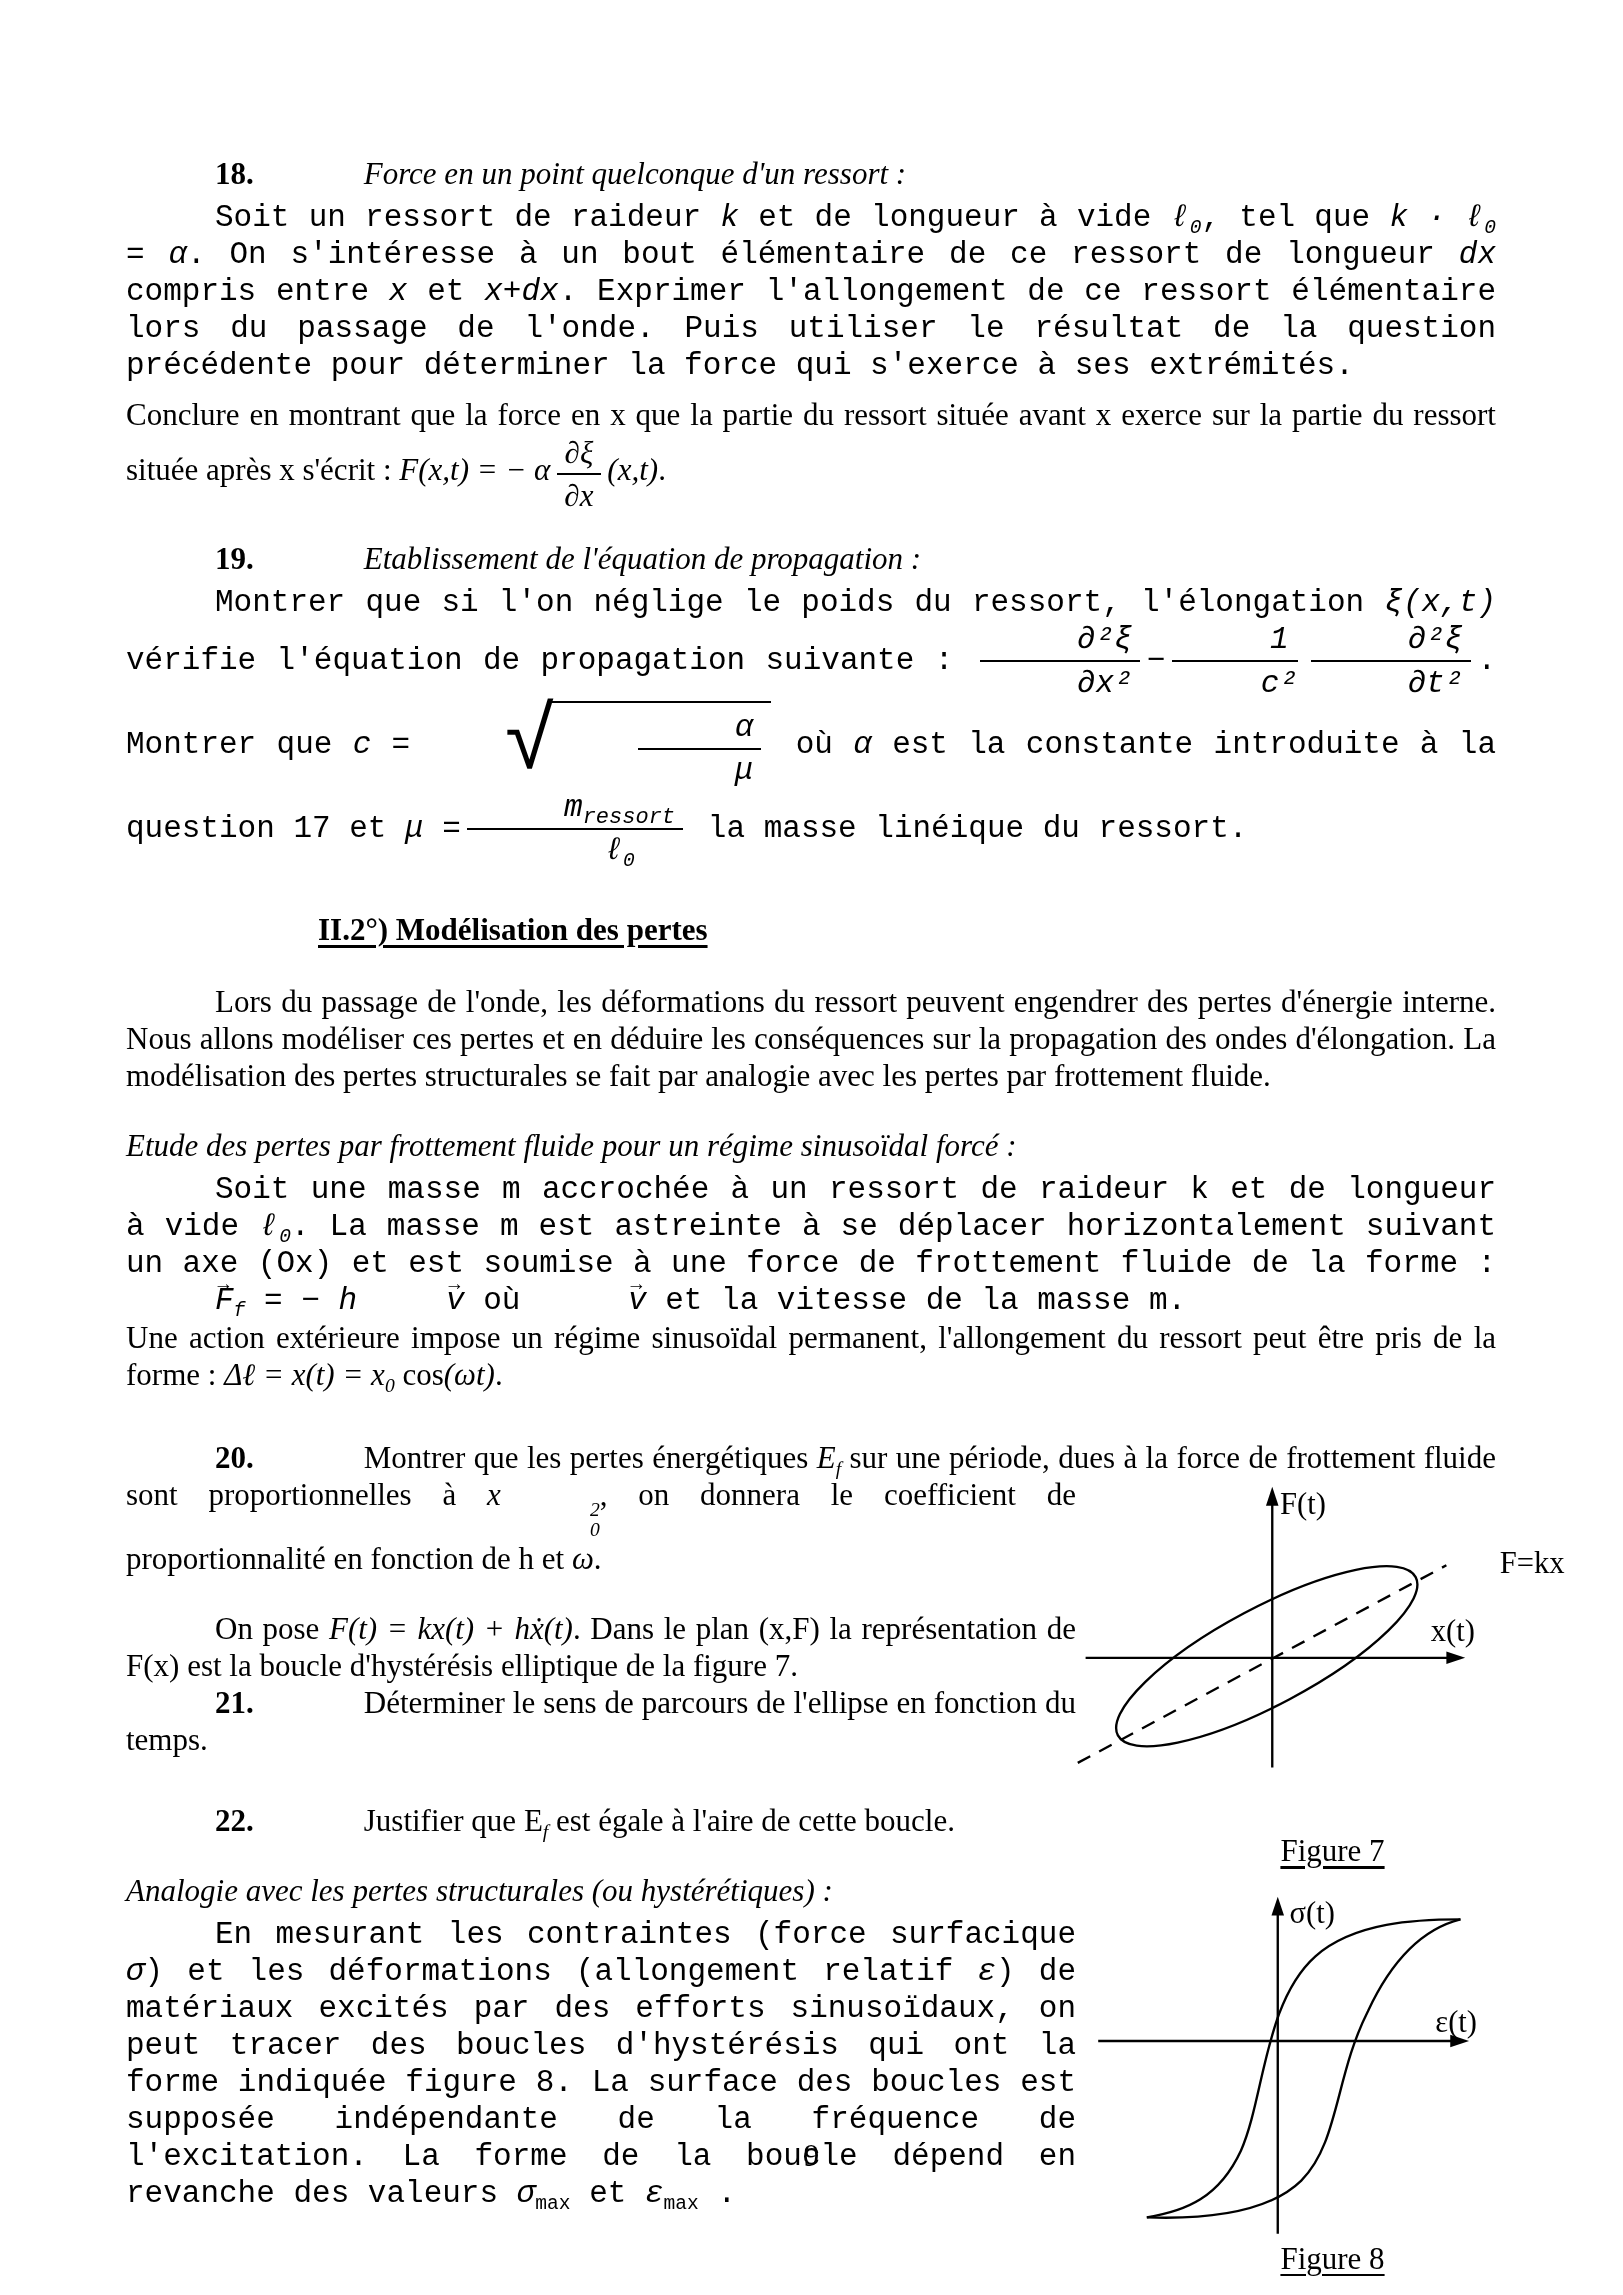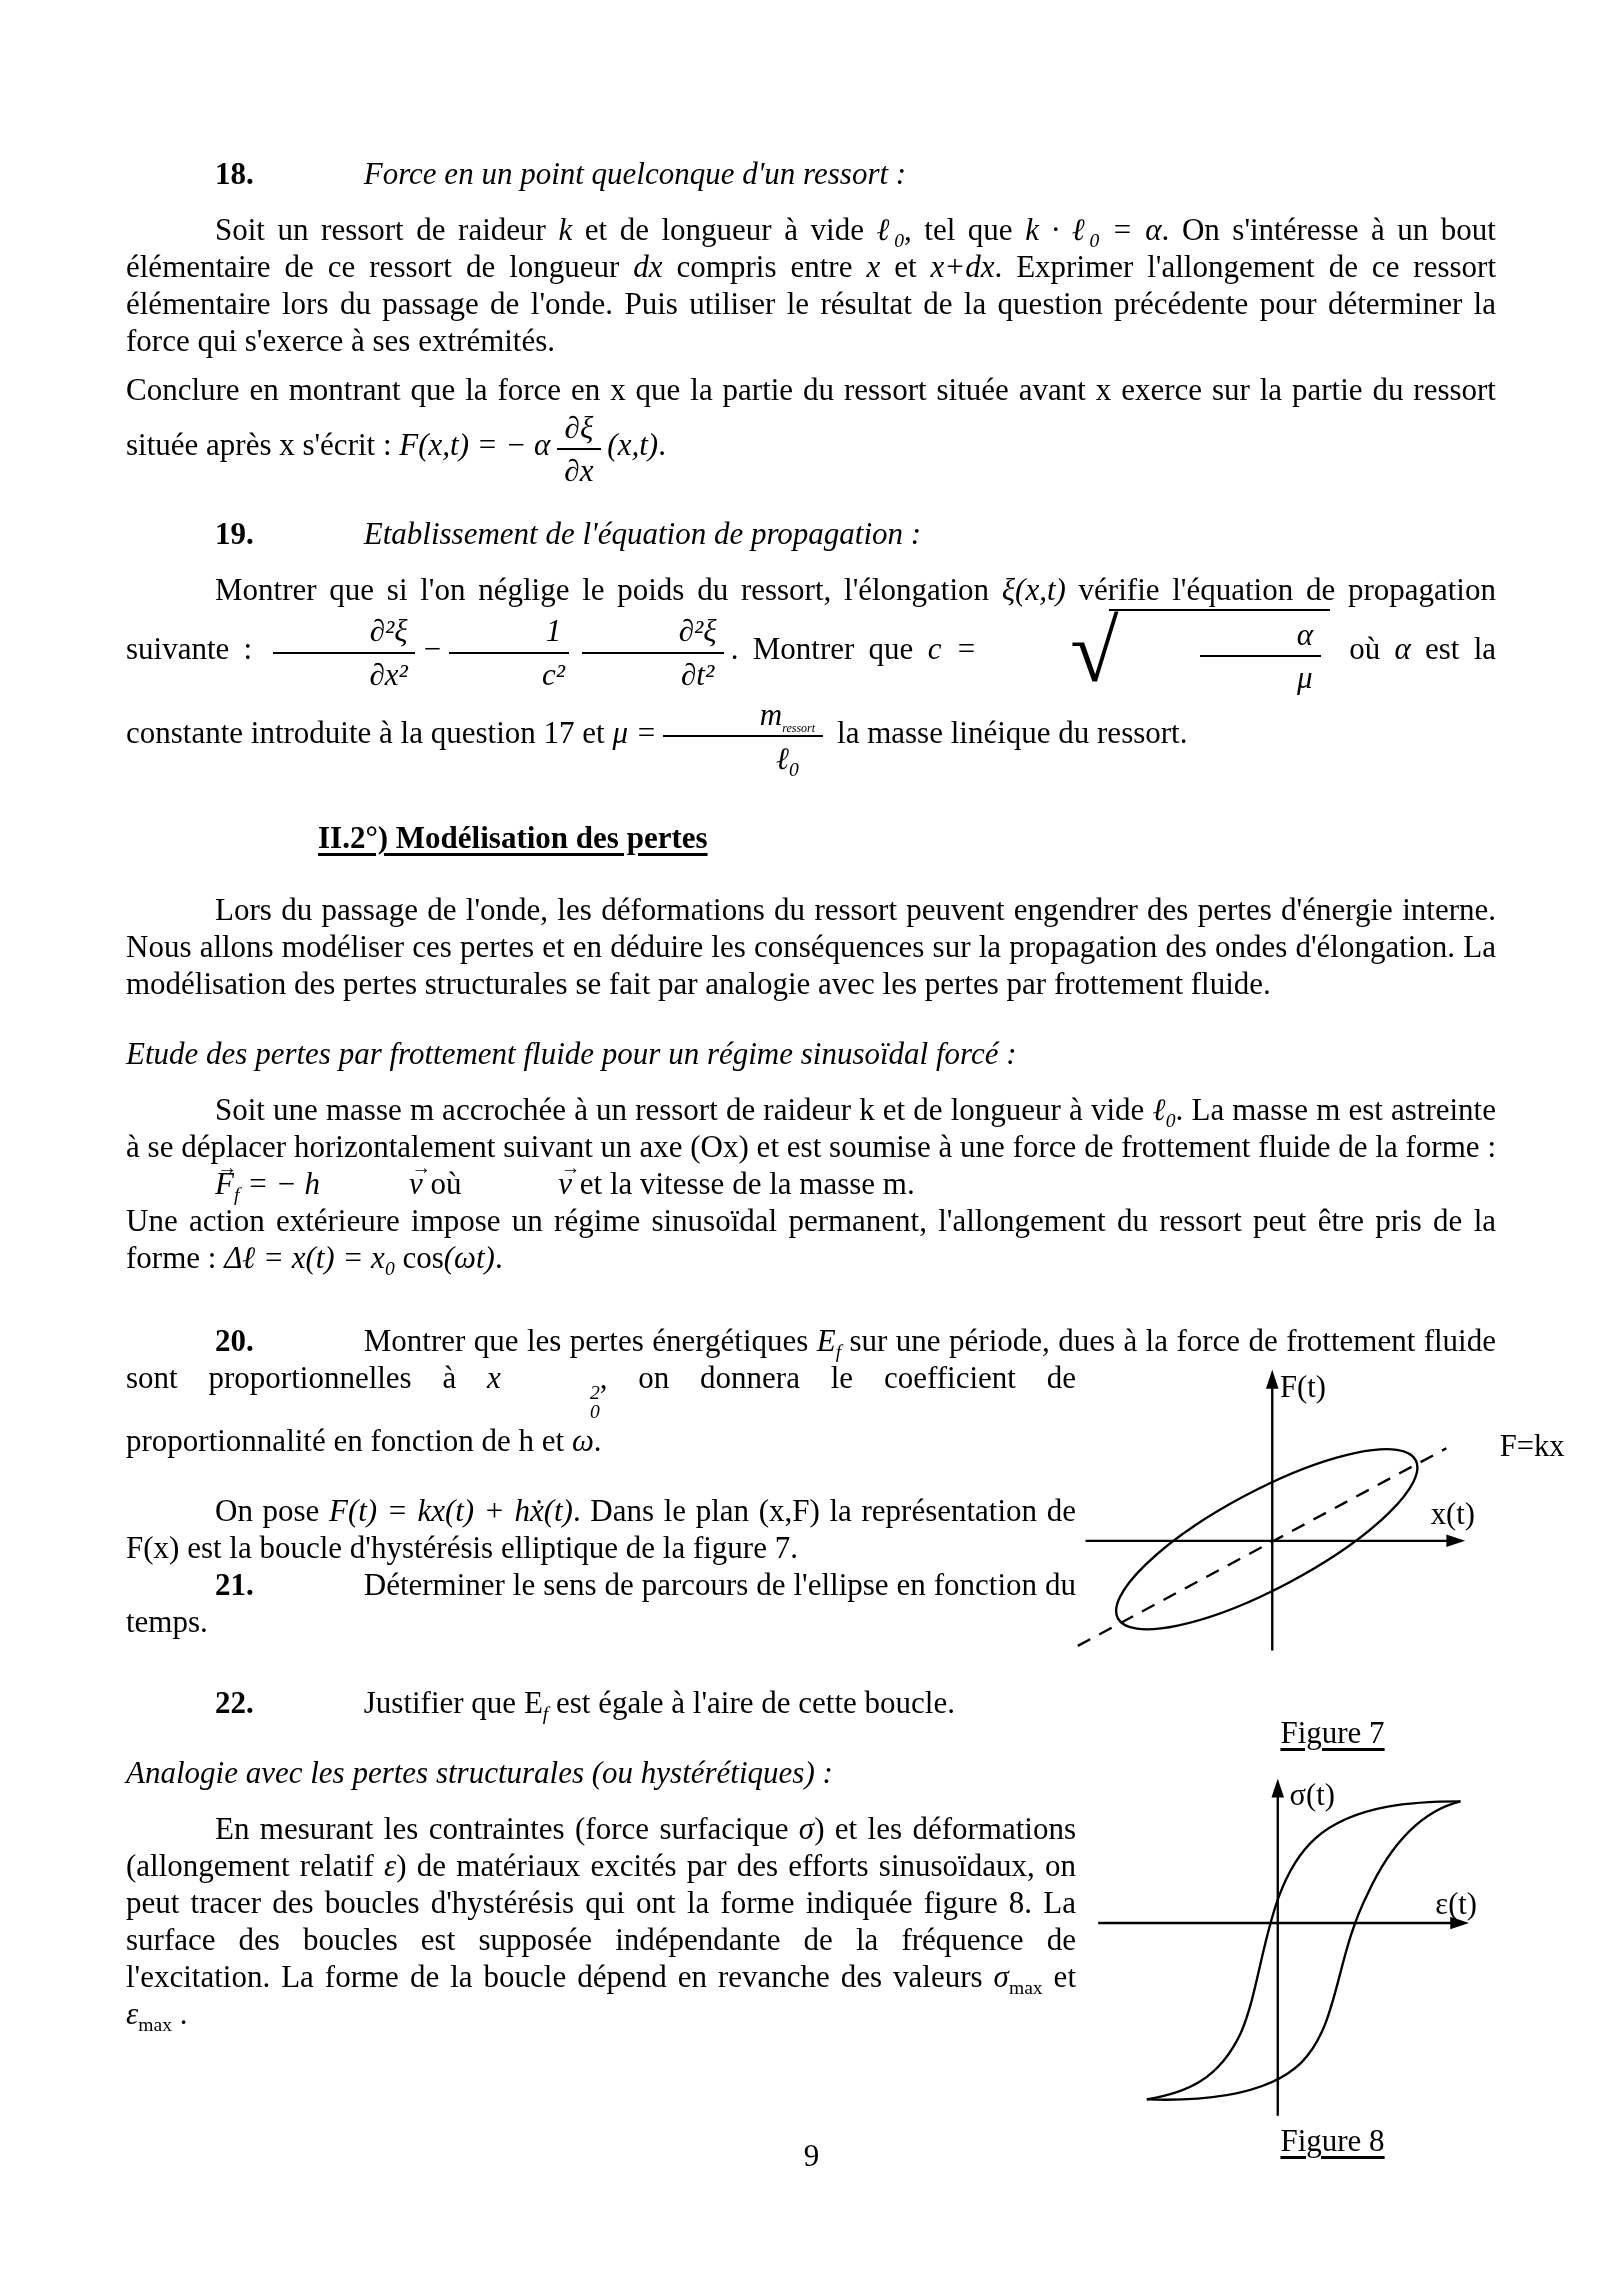--- a/index.html
+++ b/index.html
@@ -8,25 +8,25 @@
         font-family:"Liberation Serif","DejaVu Serif",serif;font-size:31px;line-height:37px;}
   .content{position:absolute;left:126px;top:155px;width:1370px;}
   .para{text-align:justify;}
   .indent{text-indent:89px;}
   .qhead{text-indent:89px;}
   .qnum{font-weight:700;}
   .qgap{display:inline-block;width:110px;}
   .qtitle{font-style:italic;}
   .m{font-style:italic;}
   sub{font-size:19.6px;line-height:0;}
-  .tiny{font-size:12px;}
+  .tiny{font-size:22px;}
   .ihead{font-style:italic;}
   .section-head{font-weight:700;margin-left:192px;}
   .ul{text-decoration:underline;text-underline-offset:4.7px;margin-top:24px;}
-  .mt0{margin-top:0;} .mt8{margin-top:19px;} .mt20{margin-top:12px;} .mt34{margin-top:27px;}
+  .mt0{margin-top:0;} .mt8{margin-top:7px;font-family:Liberation Mono, monospace;} .mt20{margin-top:12px;} .mt34{margin-top:27px;}
   .mt40{} .mt42{margin-top:33px;} .mt44{margin-top:44px;} .mt45{margin-top:35px;}
   .mt55{margin-top:43px;} .mt58{margin-top:46px;}
   .frac{display:inline-block;vertical-align:middle;text-align:center;line-height:35px;margin:0 6.3px;}
   .frac .fnum{display:block;border-bottom:2.4px solid #000;padding:1.6px 7.9px 3.1px;}
   .frac .fden{display:block;padding-top:3.1px;}
   .sqrt{display:inline-flex;align-items:center;vertical-align:middle;margin:0 4.7px;}
   .rad{font-size:88px;line-height:1;font-style:normal;}
   .sqin{border-top:2.4px solid #000;margin-left:-9.4px;padding:4.7px 9.4px 0 1.6px;}
   .sqin .frac{margin:0;}
   .ss{display:inline-flex;flex-direction:column;text-align:center;font-size:19.6px;line-height:19.6px;

